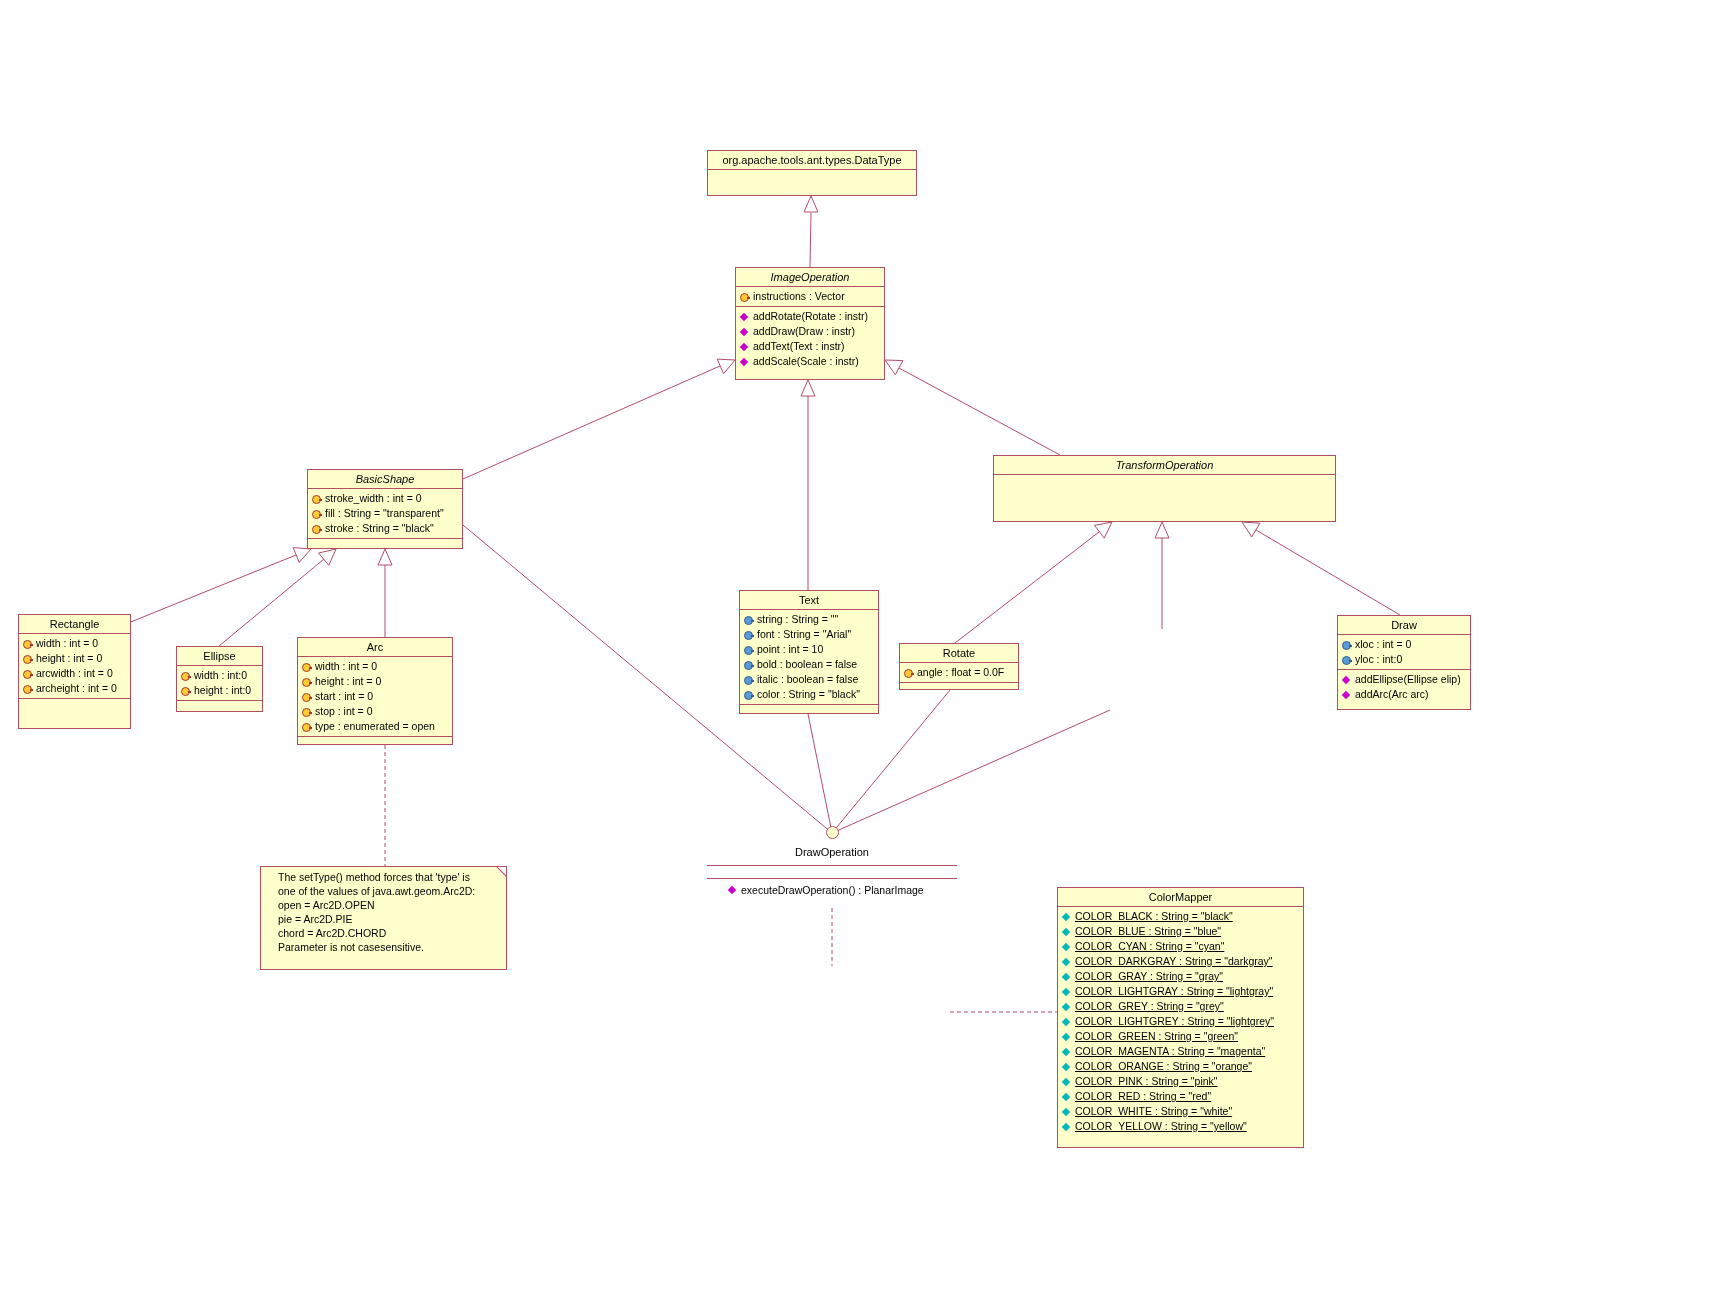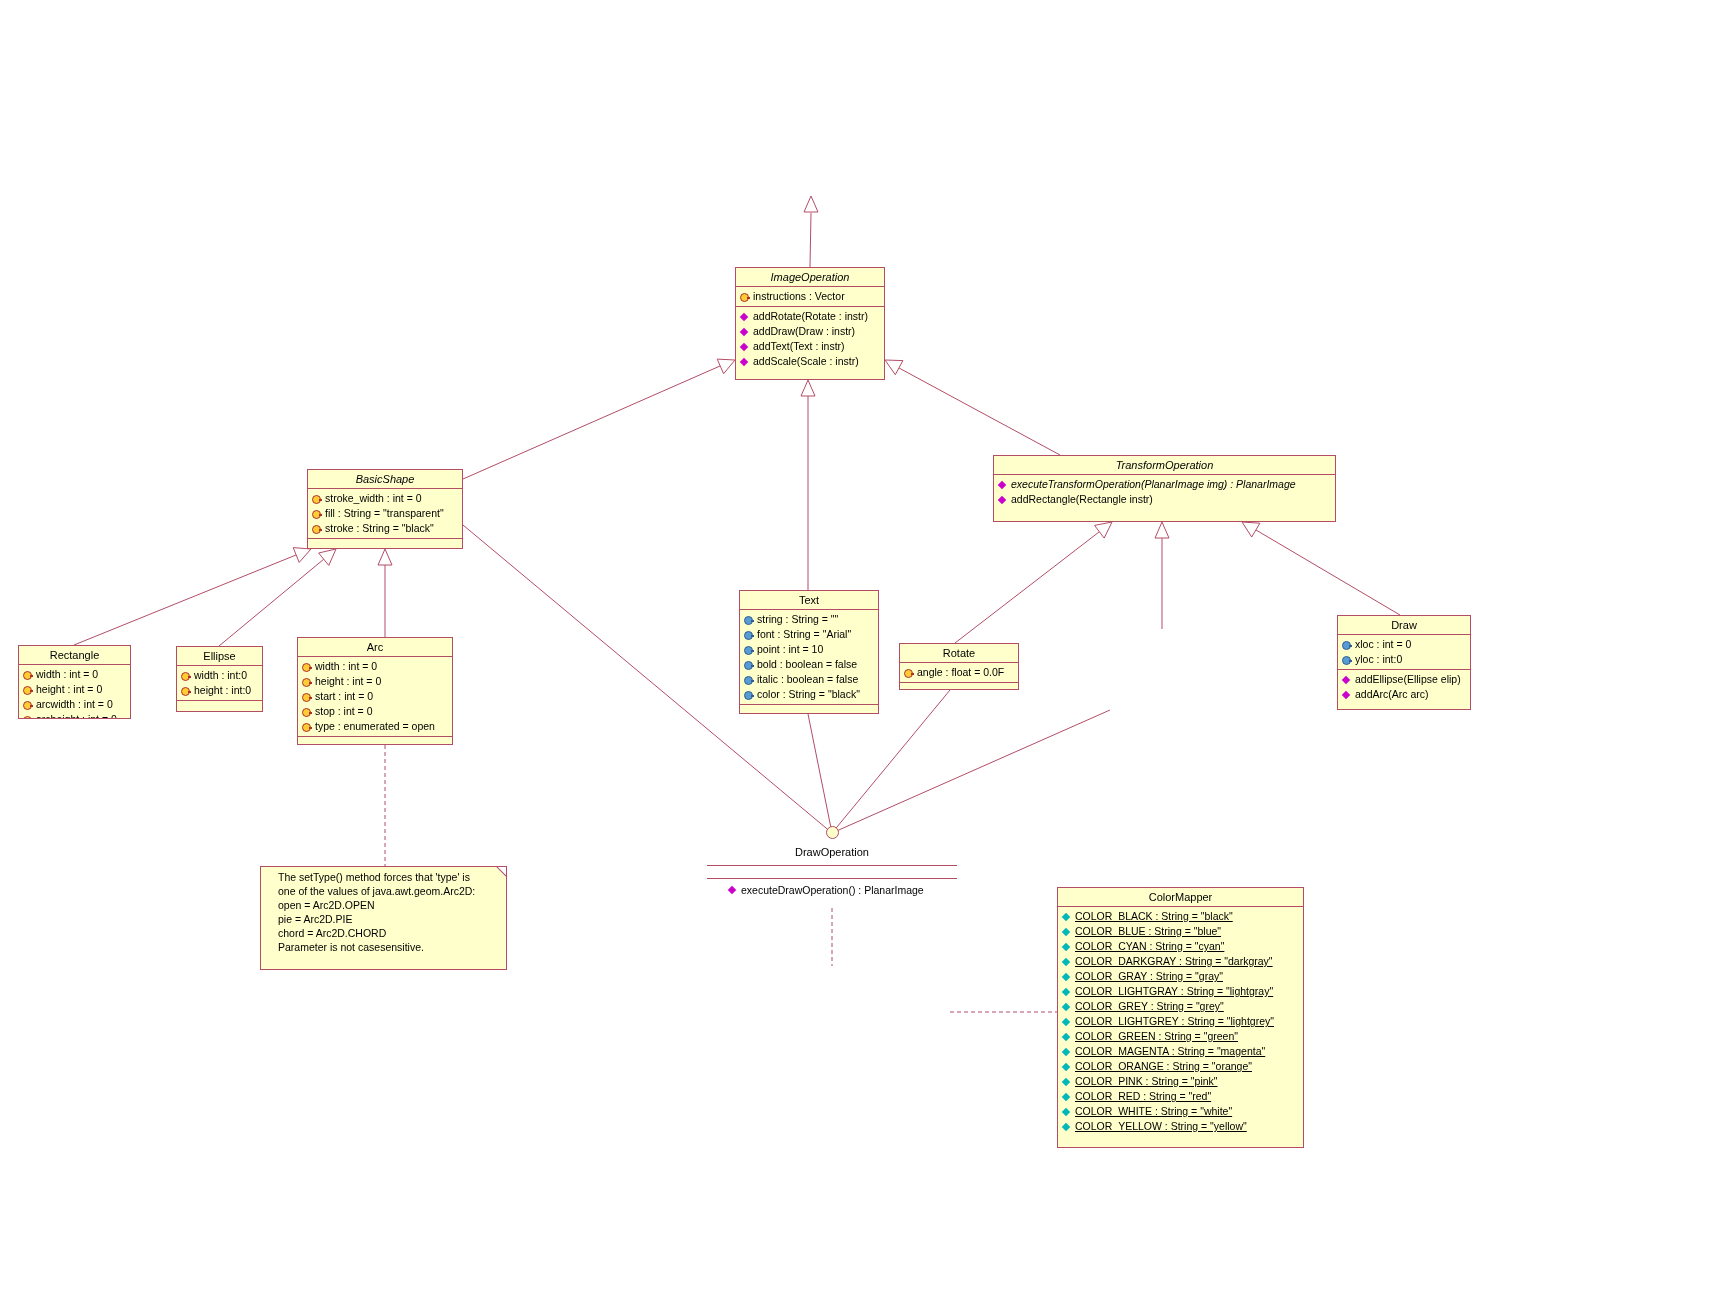--- a/index.html
+++ b/index.html
@@ -101,20 +101,24 @@
     <line class="wire" x1="463" y1="525" x2="832" y2="833"></line>
     <line class="wire" x1="808" y1="714" x2="832" y2="833"></line>
     <line class="wire" x1="950" y1="690" x2="832" y2="833"></line>
     <line class="wire" x1="1110" y1="710" x2="832" y2="833"></line>
 
     <line class="wire dashed" x1="385" y1="745" x2="385" y2="866"></line>
     <line class="wire dashed" x1="832" y1="908" x2="832" y2="966"></line>
     <line class="wire dashed" x1="950" y1="1012" x2="1057" y2="1012"></line>
   </svg>
 
+  <div class="uml-class" style="left:707px;top:150px;width:210px;height:46px">
+    <div class="uml-title">org.apache.tools.ant.types.DataType</div>
+    <div class="uml-sec grow"></div>
+  </div>
 
   <div class="uml-class" style="left:735px;top:267px;width:150px;height:113px">
     <div class="uml-title abstract">ImageOperation</div>
     <div class="uml-sec">
         <div class="uml-line">
           <span class="ic ic-key"></span>
           <span class="uml-text">instructions : Vector</span>
         </div>
       </div>
     <div class="uml-sec methods grow">
@@ -151,33 +155,23 @@
         <div class="uml-line">
           <span class="ic ic-key"></span>
           <span class="uml-text">stroke : String = "black"</span>
         </div>
       </div>
     <div class="uml-empty"></div>
   </div>
 
   <div class="uml-class" style="left:993px;top:455px;width:343px;height:67px">
     <div class="uml-title abstract">TransformOperation</div>
-    <div class="uml-sec grow abstract-first">
-        <div class="uml-line">
-          <span class="ic ic-dia"></span>
-          <span class="uml-text">executeTransformOperation(PlanarImage img) : PlanarImage</span>
-        </div>
-        <div class="uml-line">
-          <span class="ic ic-dia"></span>
-          <span class="uml-text">addRectangle(Rectangle instr)</span>
-        </div>
-      </div>
-  </div>
-
-  <div class="uml-class" style="left:18px;top:645px;width:113px;height:74px">
+  </div>
+
+  <div class="uml-class" style="left:18px;top:614px;width:113px;height:115px">
     <div class="uml-title">Rectangle</div>
     <div class="uml-sec">
         <div class="uml-line">
           <span class="ic ic-key"></span>
           <span class="uml-text">width : int = 0</span>
         </div>
         <div class="uml-line">
           <span class="ic ic-key"></span>
           <span class="uml-text">height : int = 0</span>
         </div>

